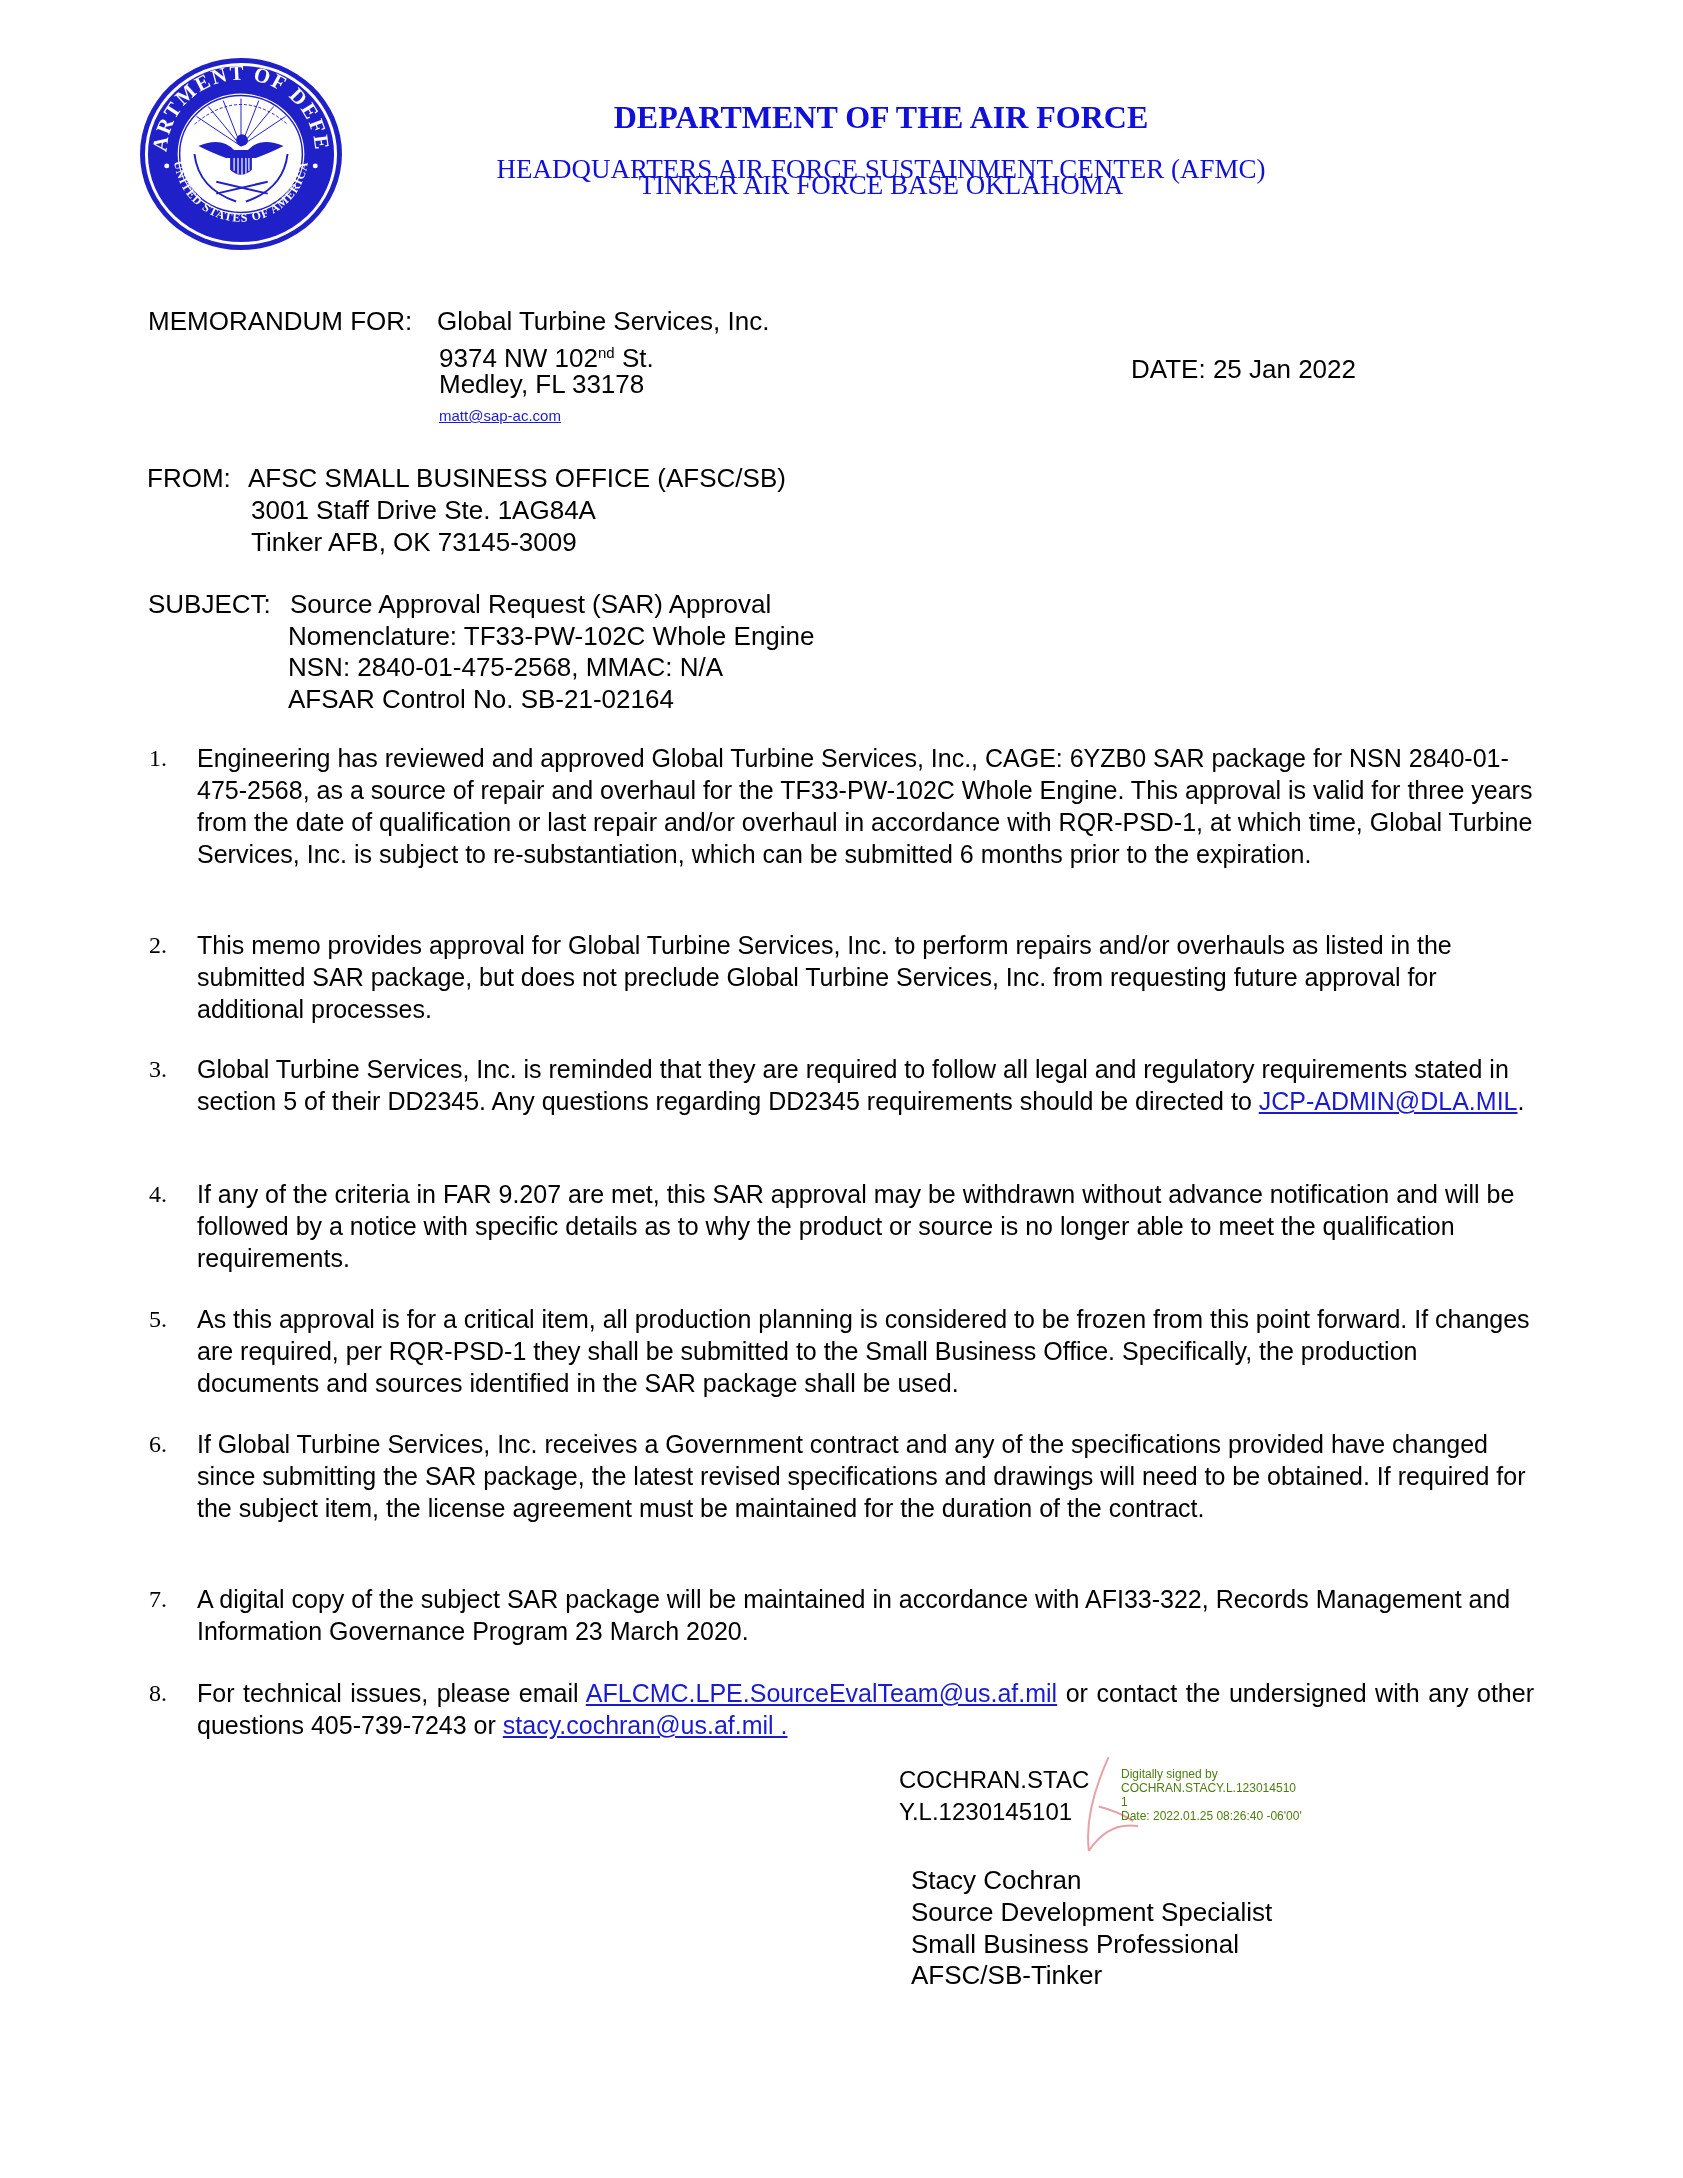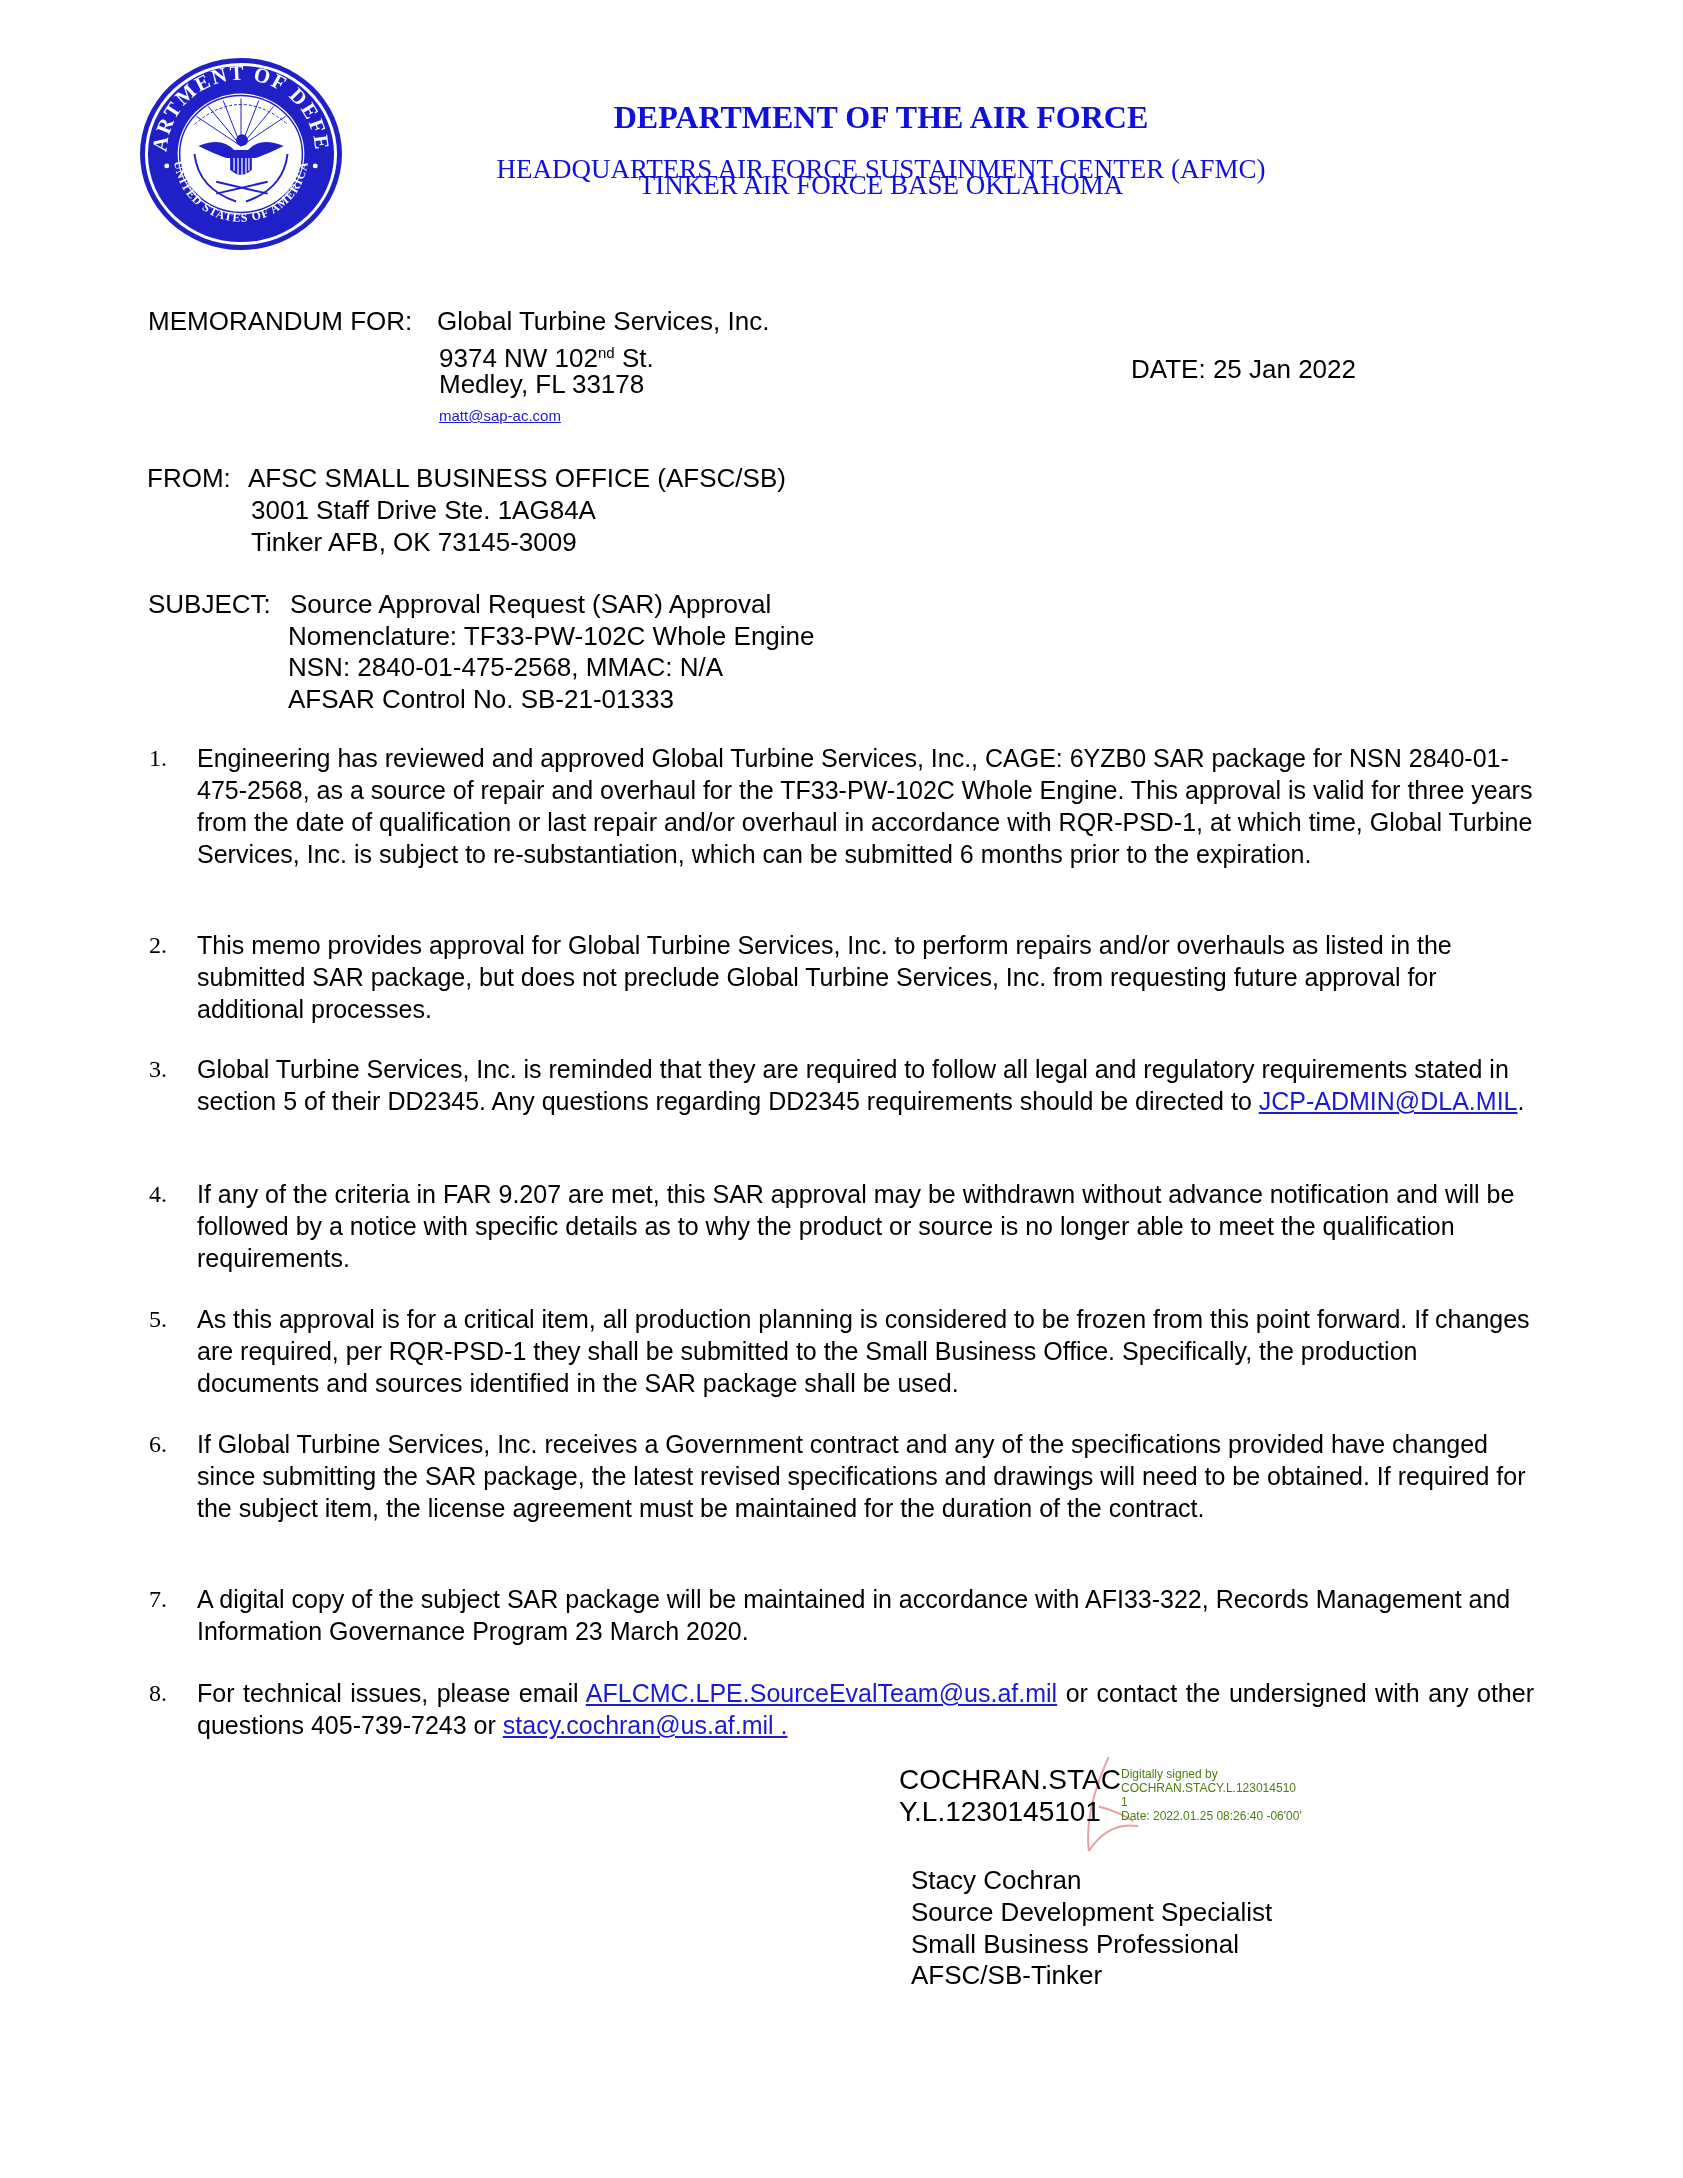--- a/index.html
+++ b/index.html
@@ -9,21 +9,21 @@
   .seal { left: 137px; top: 55px; width: 208px; height: 198px; }
   .hdr { left: 297px; width: 1168px; text-align: center; font-family: "Liberation Serif", serif; color: #1010d8; }
   .hdr1 { top: 99px; font-size: 32px; font-weight: bold; }
   .hdr2 { top: 154px; font-size: 27px; }
   .hdr3 { top: 170px; font-size: 27px; }
   .txt { font-size: 26px; line-height: 32px; white-space: nowrap; }
   a.lnk { color: #1a1ad0; text-decoration: underline; }
   .para { position: absolute; left: 149px; width: 1386px; }
   .para .num { position: absolute; left: 0; top: 0; font-family: "Liberation Serif", serif; font-size: 24px; line-height: 32px; }
   .para .body { margin-left: 48px; font-size: 25px; line-height: 32px; width: 1337px; }
-  .sigbig { font-size: 28px; line-height: 32px; }
+  .sigbig { font-size: 24px; line-height: 32px; }
   .sigsmall { font-size: 12px; line-height: 14px; color: #4d7c0f; }
   .sup { font-size: 15px; vertical-align: 9px; }
 </style>
 </head>
 <body>
 
 <div class="abs seal">
   <svg width="208" height="198" viewBox="0 0 210 200">
     <defs>
       <path id="arcTop" d="M 30 100 A 75 75 0 0 1 180 100"></path>
@@ -89,21 +89,21 @@
 
 <div class="abs txt" style="left:147px; top:462px;">FROM:</div>
 <div class="abs txt" style="left:248px; top:462px;">AFSC SMALL BUSINESS OFFICE (AFSC/SB)</div>
 <div class="abs txt" style="left:251px; top:494px;">3001 Staff Drive Ste. 1AG84A</div>
 <div class="abs txt" style="left:251px; top:526px;">Tinker AFB, OK 73145-3009</div>
 
 <div class="abs txt" style="left:148px; top:588px;">SUBJECT:</div>
 <div class="abs txt" style="left:290px; top:588px;">Source Approval Request (SAR) Approval</div>
 <div class="abs txt" style="left:288px; top:620px;">Nomenclature: TF33-PW-102C Whole Engine</div>
 <div class="abs txt" style="left:288px; top:651px;">NSN: 2840-01-475-2568, MMAC: N/A</div>
-<div class="abs txt" style="left:288px; top:683px;">AFSAR Control No. SB-21-01333</div>
+<div class="abs txt" style="left:288px; top:683px;">AFSAR Control No. SB-21-02164</div>
 
 <div class="para" style="top:742px;">
   <span class="num">1.</span>
   <div class="body">Engineering has reviewed and approved Global Turbine Services, Inc., CAGE: 6YZB0 SAR package for NSN 2840-01-475-2568, as a source of repair and overhaul for the TF33-PW-102C Whole Engine. This approval is valid for three years from the date of qualification or last repair and/or overhaul in accordance with RQR-PSD-1, at which time, Global Turbine Services, Inc. is subject to re-substantiation, which can be submitted 6 months prior to the expiration.</div>
 </div>
 
 <div class="para" style="top:929px;">
   <span class="num">2.</span>
   <div class="body">This memo provides approval for Global Turbine Services, Inc. to perform repairs and/or overhauls as listed in the submitted SAR package, but does not preclude Global Turbine Services, Inc. from requesting future approval for additional processes.</div>
 </div>

